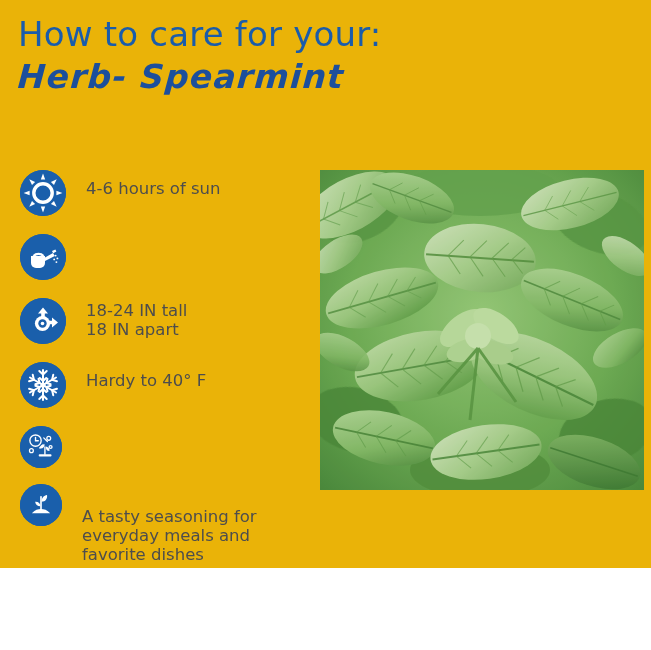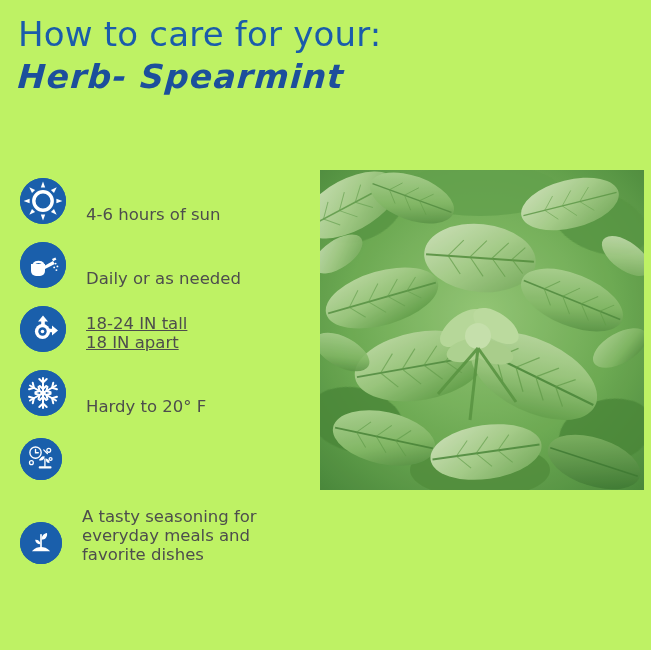--- a/index.html
+++ b/index.html
@@ -6,21 +6,21 @@
 
   body {
     width: 651px;
     height: 650px;
     background: #ffffff;
     font-family: "Liberation Sans", sans-serif;
     overflow: hidden;
     position: relative;
   }
 
-  .page { position: relative; width: 651px; height: 650px; background: #bef264; }
+  .page { position: relative; width: 651px; height: 568px; background: #eab308; }
 
   
   .title-block {
     position: absolute;
     left: 18px;
     top: 14px;
     width: 620px;
   }
   .title-line1 {
     color: #1a5cab;
@@ -46,21 +46,21 @@
 
   
   .care-list {
     position: absolute;
     left: 20px;
     top: 168px;
     width: 290px;
   }
   .care-row {
     display: flex;
-    align-items: flex-end;
+    align-items: flex-start;
     margin-bottom: 8px;
     min-height: 56px;
   }
   .care-row.tight { margin-bottom: 2px; }
 
   .icon-badge {
     flex: 0 0 auto;
     width: 46px;
     height: 46px;
     border-radius: 50%;
@@ -75,21 +75,21 @@
 
   .care-text {
     margin-left: 20px;
     color: #4d4d4d;
     font-family: "DejaVu Sans", sans-serif;
     font-size: 16.5px;
     line-height: 19px;
     padding-top: 11px;
     white-space: pre-line;
   }
-  .care-text.two-line { padding-top: 5px; text-decoration: underline; }
+  .care-text.two-line { padding-top: 5px; }
   .care-text.three-line { padding-top: 1px; margin-top: 24px; }
 
   
   .photo {
     position: absolute;
     left: 320px;
     top: 170px;
     width: 324px;
     height: 320px;
     overflow: hidden;
@@ -138,21 +138,20 @@
           <path d="M25 23.5 l8 -4.5 l1.8 3 l-9.8 5 z" fill="#ffffff"></path>
           <path d="M32 17 l3.4 -1.6 l1 2 l-3.2 1.8 z" fill="#ffffff"></path>
           <g fill="#ffffff">
             <circle cx="35.6" cy="21.6" r="0.95"></circle>
             <circle cx="37.4" cy="24.4" r="0.95"></circle>
             <circle cx="34.2" cy="25.4" r="0.95"></circle>
             <circle cx="36.4" cy="28.1" r="0.95"></circle>
           </g>
         </svg>
       </div>
-      <div class="care-text">Daily or as needed</div>
     </div>
 
     <div class="care-row">
       <div class="icon-badge">
         <svg viewBox="0 0 46 46" width="46" height="46">
           <circle cx="23" cy="23" r="23" fill="#1a5fab"></circle>
           <path d="M21 26 h-5 l6.5 -8 l6.5 8 h-5 v6 h-3 z" fill="#ffffff" transform="rotate(180 22.5 25)"></path>
           <path d="M20.5 9.5 l5 6 h-3.2 v6.5 h-3.6 v-6.5 h-3.2 z" fill="#ffffff" transform="translate(2.5 0)"></path>
           <path d="M31 19.5 l6 5 l-6 5 v-3.2 h-6.5 v-3.6 h6.5 z" fill="#ffffff" transform="translate(1 0)"></path>
           <circle cx="22.5" cy="25.5" r="7.6" fill="#ffffff"></circle>
@@ -199,21 +198,21 @@
               <line x1="23" y1="19" x2="26.2" y2="16"></line>
               <line x1="23" y1="33.5" x2="19.3" y2="37"></line>
               <line x1="23" y1="33.5" x2="26.7" y2="37"></line>
               <line x1="23" y1="27" x2="19.8" y2="30"></line>
               <line x1="23" y1="27" x2="26.2" y2="30"></line>
             </g>
           </g>
           <circle cx="23" cy="23" r="2.6" fill="#ffffff"></circle>
         </svg>
       </div>
-      <div class="care-text">Hardy to 20° F</div>
+      <div class="care-text">Hardy to 40° F</div>
     </div>
 
     <div class="care-row tight">
       <div class="icon-badge small">
         <svg viewBox="0 0 46 46" width="46" height="46">
           <circle cx="23" cy="23" r="23" fill="#1a5fab"></circle>
           <circle cx="17" cy="16" r="6.2" fill="none" stroke="#ffffff" stroke-width="1.5"></circle>
           <path d="M17 12.4 v3.8 h3" fill="none" stroke="#ffffff" stroke-width="1.5" stroke-linecap="round"></path>
           <g stroke="#ffffff" stroke-width="1.4" stroke-linecap="round">
             <line x1="26" y1="13" x2="30" y2="17"></line>

